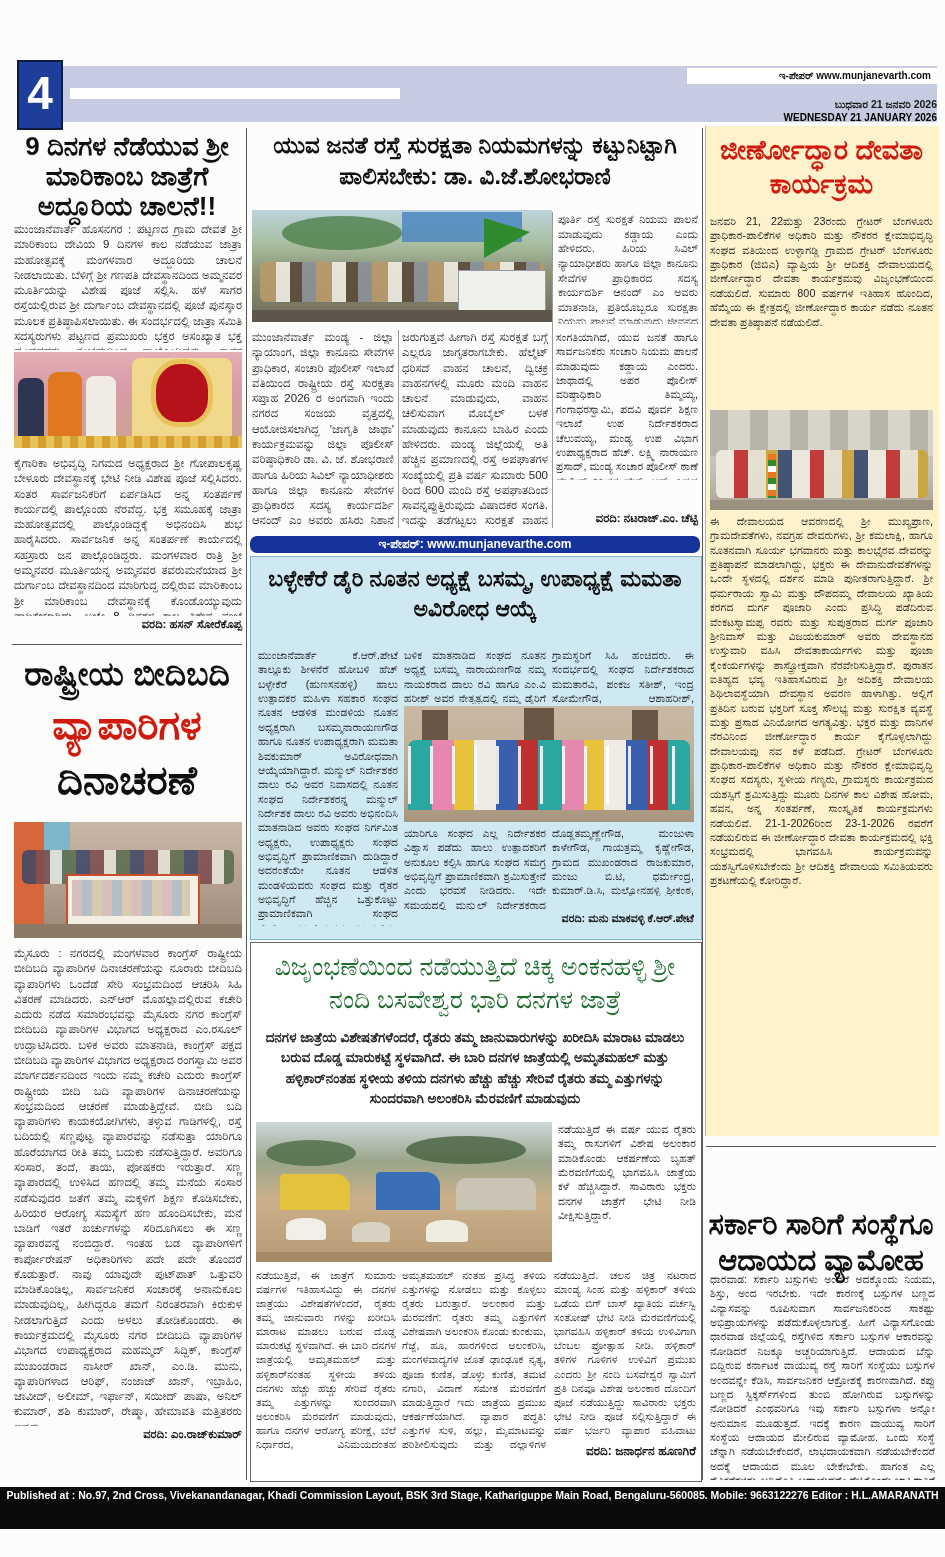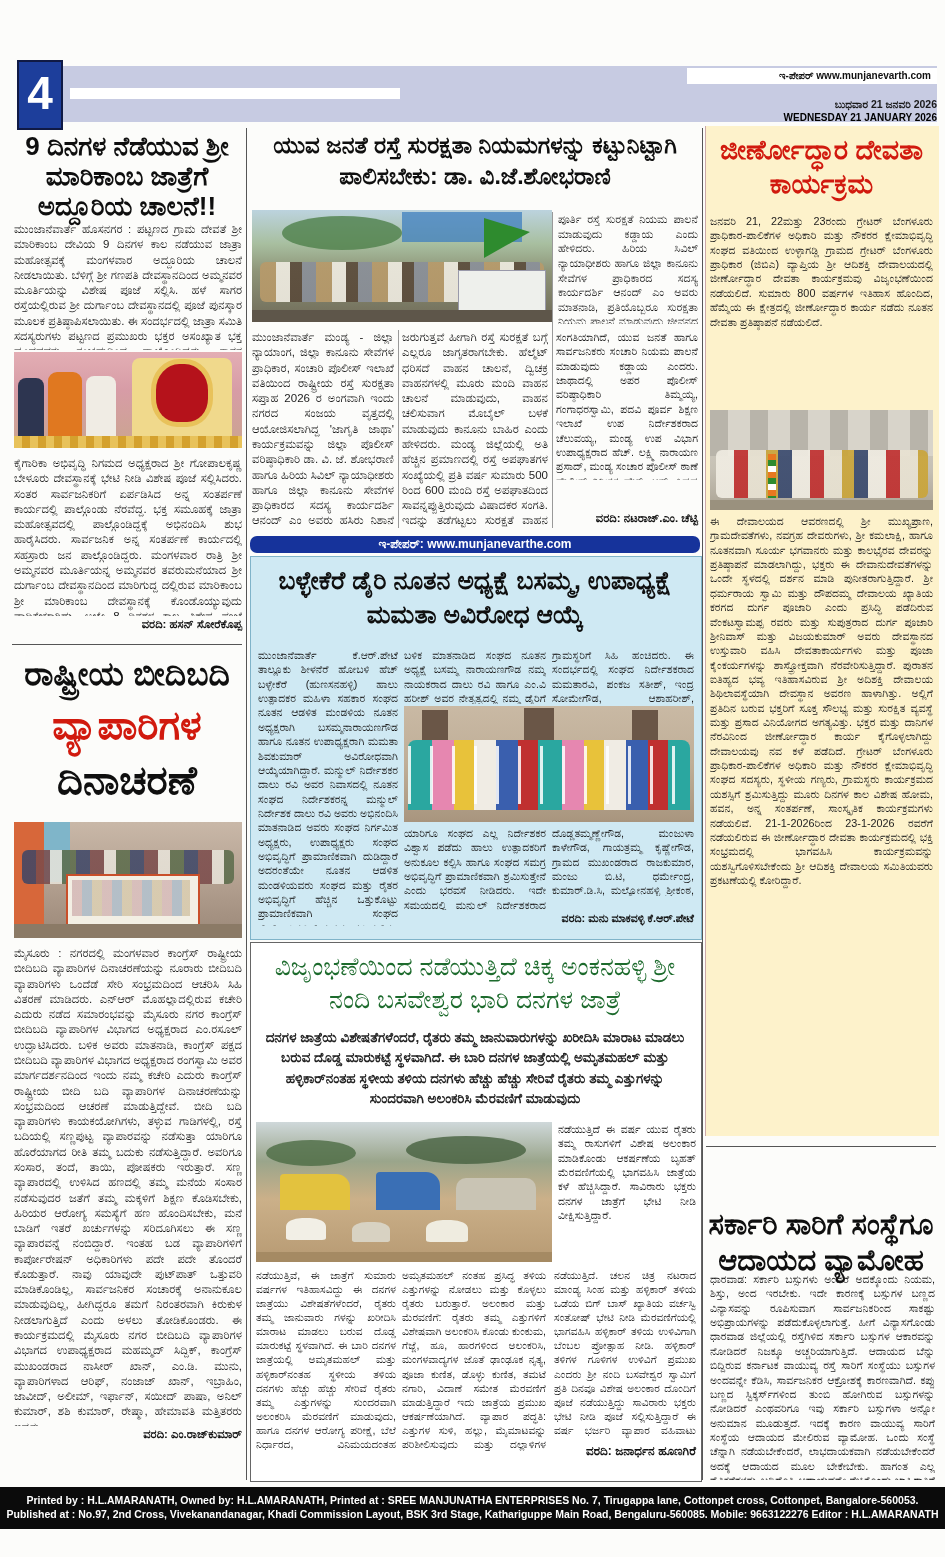--- a/index.html
+++ b/index.html
@@ -121,21 +121,21 @@
   <div class="abs body-txt just kn" style="left:556px;top:330px;width:142px;height:150px;font-size:10.8px;">
     <span>ಸಂಗತಿಯಾಗಿದೆ, ಯುವ ಜನತೆ ಹಾಗೂ ಸಾರ್ವಜನಿಕರು ಸಂಚಾರಿ ನಿಯಮ ಪಾಲನೆ ಮಾಡುವುದು ಕಡ್ಡಾಯ ಎಂದರು. ಜಾಥಾದಲ್ಲಿ ಅಪರ ಪೊಲೀಸ್ ವರಿಷ್ಠಾಧಿಕಾರಿ ತಿಮ್ಮಯ್ಯ, ಗಂಗಾಧರಸ್ವಾಮಿ, ಪದವಿ ಪೂರ್ವ ಶಿಕ್ಷಣ ಇಲಾಖೆ ಉಪ ನಿರ್ದೇಶಕರಾದ ಚೆಲುವಯ್ಯ, ಮಂಡ್ಯ ಉಪ ವಿಭಾಗ ಉಪಾಧ್ಯಕ್ಷರಾದ ಹೆಚ್. ಲಕ್ಷ್ಮಿ ನಾರಾಯಣ ಪ್ರಸಾದ್, ಮಂಡ್ಯ ಸಂಚಾರ ಪೊಲೀಸ್ ಠಾಣೆ ಪೊಲೀಸ್ ನಿರೀಕ್ಷಕ ಹೆಚ್. ಆರ್. ಸಿದ್ದಪ್ಪ ಸೇರಿದಂತೆ ಹಲವರು ಉಪಸ್ಥಿತರಿದ್ದರು.</span>  
   </div>
   <div class="abs byline kn" style="left:556px;top:512px;width:142px;">ವರದಿ: ನಟರಾಜ್.ಎಂ. ಚೆಟ್ಟಿ</div>
   <div class="col-rule" style="left:398px;top:330px;height:198px;"></div>
   <div class="col-rule" style="left:552px;top:212px;height:316px;"></div>
 
   <div class="bluebar kn" style="left:250px;top:536px;width:450px;height:17px;border-radius:7px;">ಇ-ಪೇಪರ್: www.munjanevarthe.com</div>
 
   <div class="lbbox" style="left:250px;top:556px;width:450px;height:382px;"></div>
-  <div class="abs hl kn" style="left:256px;top:564px;width:438px;font-size:25px;line-height:1.35;">ಬಳ್ಳೇಕೆರೆ ಡೈರಿ ನೂತನ ಅಧ್ಯಕ್ಷೆ ಬಸಮ್ಮ, ಉಪಾಧ್ಯಕ್ಷೆ ಮಮತಾ ಅವಿರೋಧ ಆಯ್ಕೆ</div>
+  <div class="abs hl kn" style="left:256px;top:564px;width:438px;font-size:22px;line-height:1.35;">ಬಳ್ಳೇಕೆರೆ ಡೈರಿ ನೂತನ ಅಧ್ಯಕ್ಷೆ ಬಸಮ್ಮ, ಉಪಾಧ್ಯಕ್ಷೆ ಮಮತಾ ಅವಿರೋಧ ಆಯ್ಕೆ</div>
 
   <div class="abs body-txt just kn" style="left:258px;top:648px;width:140px;height:278px;font-size:10.8px;">ಮುಂಜಾನೆವಾರ್ತೆ ಕೆ.ಆರ್.ಪೇಟೆ ತಾಲ್ಲೂಕು ಶೀಳನೆರೆ ಹೋಬಳಿ ಹೆಚ್ ಬಳ್ಳೇಕೆರೆ (ಹುಣಸನಹಳ್ಳಿ) ಹಾಲು ಉತ್ಪಾದಕರ ಮಹಿಳಾ ಸಹಕಾರ ಸಂಘದ ನೂತನ ಆಡಳಿತ ಮಂಡಳಿಯ ನೂತನ ಅಧ್ಯಕ್ಷರಾಗಿ ಬಸಮ್ಮನಾರಾಯಣಗೌಡ ಹಾಗೂ ನೂತನ ಉಪಾಧ್ಯಕ್ಷರಾಗಿ ಮಮತಾ ಶಿವಕುಮಾರ್ ಅವಿರೋಧವಾಗಿ ಆಯ್ಕೆಯಾಗಿದ್ದಾರೆ. ಮನ್ಮುಲ್ ನಿರ್ದೇಶಕರ ದಾಲು ರವಿ ಅವರ ನಿವಾಸದಲ್ಲಿ ನೂತನ ಸಂಘದ ನಿರ್ದೇಶಕರನ್ನ ಮನ್ಮುಲ್ ನಿರ್ದೇಶಕ ದಾಲು ರವಿ ಅವರು ಅಭಿನಂದಿಸಿ ಮಾತನಾಡಿದ ಅವರು ಸಂಘದ ನಿರ್ಗಮಿತ ಅಧ್ಯಕ್ಷರು, ಉಪಾಧ್ಯಕ್ಷರು ಸಂಘದ ಅಭಿವೃದ್ಧಿಗೆ ಪ್ರಾಮಾಣಿಕವಾಗಿ ದುಡಿದ್ದಾರೆ ಅದರಂತೆಯೇ ನೂತನ ಆಡಳಿತ ಮಂಡಳಿಯವರು ಸಂಘದ ಮತ್ತು ರೈತರ ಅಭಿವೃದ್ಧಿಗೆ ಹೆಚ್ಚಿನ ಒತ್ತುಕೊಟ್ಟು ಪ್ರಾಮಾಣಿಕವಾಗಿ ಸಂಘದ ಶ್ರೇಯೋಭಿವೃದ್ಧಿಗೆ ಮತ್ತಷ್ಟು ಶ್ರಮಿಸಬೇಕು. ಸಂಘದ ನಿರ್ದೇಶಕರು ಗ್ರಾಮಸ್ಥರು ಪಕ್ಷಾತೀತ ಸಹಕಾರದಿಂದ ಅಧ್ಯಕ್ಷ ಉಪಾಧ್ಯಕ್ಷರನ್ನು ಅವಿರೋಧವಾಗಿ ಆಯ್ಕೆ ಮಾಡಲಾಗಿದೆ ಎಂದು ತಿಳಿಸಿದರು.</div>
   <div class="abs body-txt just kn" style="left:404px;top:648px;width:142px;height:56px;font-size:10.8px;">ಬಳಿಕ ಮಾತನಾಡಿದ ಸಂಘದ ನೂತನ ಅಧ್ಯಕ್ಷೆ ಬಸಮ್ಮ ನಾರಾಯಣಗೌಡ ನಮ್ಮ ನಾಯಕರಾದ ದಾಲು ರವಿ ಹಾಗೂ ಎಂ.ವಿ ಹರೀಶ್ ಅವರ ನೇತೃತ್ವದಲ್ಲಿ ನಮ್ಮ ಡೈರಿಗೆ ಅವಿರೋಧವಾಗಿ ಆಯ್ಕೆಯಾಗಿದ್ದೇವೆ, ಅದಕ್ಕೆ</div>
   <div class="abs body-txt just kn" style="left:552px;top:648px;width:142px;height:56px;font-size:10.8px;">ಗ್ರಾಮಸ್ಥರಿಗೆ ಸಿಹಿ ಹಂಚಿದರು. ಈ ಸಂದರ್ಭದಲ್ಲಿ ಸಂಘದ ನಿರ್ದೇಶಕರಾದ ಮಮತಾರವಿ, ಪಂಕಜ ಸತೀಶ್, ಇಂದ್ರ ಸೋಮೇಗೌಡ, ಆಶಾಹರೀಶ್, ಮಹದೇವಮ್ಮ ಮಲ್ಲಪ್ಪ, ವರಲಕ್ಷ್ಮಿ ಕುಮಾರ, ಸಣ್ಣಗೌರಮ್ಮ</div>
 
   <div class="photo" style="left:404px;top:706px;width:290px;height:116px;">
     <div style="left:0;top:0;width:100%;height:100%;background:linear-gradient(180deg,#c9b9a4 0%,#bfae97 50%,#a8957e 100%);"></div>
     <div style="left:18px;top:4px;width:26px;height:44px;background:#6a5647;"></div>
     <div style="left:120px;top:2px;width:30px;height:46px;background:#6a5647;"></div>
     <div style="left:228px;top:4px;width:26px;height:44px;background:#6a5647;"></div>
@@ -190,17 +190,16 @@
     <span>ಈ ದೇವಾಲಯದ ಆವರಣದಲ್ಲಿ ಶ್ರೀ ಮುಖ್ಯಪ್ರಾಣ, ಗ್ರಾಮದೇವತೆಗಳು, ನವಗ್ರಹ ದೇವರುಗಳು, ಶ್ರೀ ಕಮಲಾಕ್ಷಿ, ಹಾಗೂ ನೂತನವಾಗಿ ಸೂರ್ಯ ಭಗವಾನರು ಮತ್ತು ಕಾಲಭೈರವ ದೇವರನ್ನು ಪ್ರತಿಷ್ಠಾಪನೆ ಮಾಡಲಾಗಿದ್ದು, ಭಕ್ತರು ಈ ದೇವಾನುದೇವತೆಗಳನ್ನು ಒಂದೇ ಸ್ಥಳದಲ್ಲಿ ದರ್ಶನ ಮಾಡಿ ಪುನೀತರಾಗುತ್ತಿದ್ದಾರೆ.</span> <span>ಶ್ರೀ ಧರ್ಮರಾಯ ಸ್ವಾಮಿ ಮತ್ತು ದೌಪದಮ್ಮ ದೇವಾಲಯ ಖ್ಯಾತಿಯ ಕರಗದ ದುರ್ಗ ಪೂಜಾರಿ ಎಂದು ಪ್ರಸಿದ್ಧಿ ಪಡೆದಿರುವ ವೆಂಕಟಸ್ವಾಮಪ್ಪ ರವರು ಮತ್ತು ಸುಪುತ್ರರಾದ ದುರ್ಗ ಪೂಜಾರಿ ಶ್ರೀನಿವಾಸ್ ಮತ್ತು ವಿಜಯಕುಮಾರ್ ಅವರು ದೇವಸ್ಥಾನದ ಉಸ್ತುವಾರಿ ವಹಿಸಿ ದೇವತಾಕಾರ್ಯಗಳು ಮತ್ತು ಪೂಜಾ ಕೈಂಕರ್ಯಗಳನ್ನು ಶಾಸ್ತ್ರೋಕ್ತವಾಗಿ ನೆರವೇರಿಸುತ್ತಿದ್ದಾರೆ.</span> <span>ಪುರಾತನ ಐತಿಹ್ಯದ ಭವ್ಯ ಇತಿಹಾಸವಿರುವ ಶ್ರೀ ಅದಿಶಕ್ತಿ ದೇವಾಲಯ ಶಿಥಿಲಾವಸ್ಥೆಯಾಗಿ ದೇವಸ್ಥಾನ ಅವರಣ ಹಾಳಾಗಿತ್ತು. ಅಲ್ಲಿಗೆ ಪ್ರತಿದಿನ ಬರುವ ಭಕ್ತರಿಗೆ ಸೂಕ್ತ ಸೌಲಭ್ಯ ಮತ್ತು ಸುರಕ್ಷಿತ ವ್ಯವಸ್ಥೆ ಮತ್ತು ಪ್ರಸಾದ ವಿನಿಯೋಗದ ಅಗತ್ಯವಿತ್ತು. ಭಕ್ತರ ಮತ್ತು ದಾನಿಗಳ ನೆರವಿನಿಂದ ಜೀರ್ಣೋದ್ಧಾರ ಕಾರ್ಯ ಕೈಗೊಳ್ಳಲಾಗಿದ್ದು ದೇವಾಲಯವು ನವ ಕಳೆ ಪಡೆದಿದೆ.</span> <span>ಗ್ರೇಟರ್ ಬೆಂಗಳೂರು ಪ್ರಾಧಿಕಾರ-ಪಾಲಿಕೆಗಳ ಅಧಿಕಾರಿ ಮತ್ತು ನೌಕರರ ಕ್ಷೇಮಾಭಿವೃದ್ಧಿ ಸಂಘದ ಸದಸ್ಯರು, ಸ್ಥಳೀಯ ಗಣ್ಯರು, ಗ್ರಾಮಸ್ಥರು ಕಾರ್ಯಕ್ರಮದ ಯಶಸ್ಸಿಗೆ ಶ್ರಮಿಸುತ್ತಿದ್ದು ಮೂರು ದಿನಗಳ ಕಾಲ ವಿಶೇಷ ಹೋಮ, ಹವನ, ಅನ್ನ ಸಂತರ್ಪಣೆ, ಸಾಂಸ್ಕೃತಿಕ ಕಾರ್ಯಕ್ರಮಗಳು ನಡೆಯಲಿವೆ.</span> <span>21-1-2026ರಿಂದ 23-1-2026 ರವರೆಗೆ ನಡೆಯಲಿರುವ ಈ ಜೀರ್ಣೋದ್ಧಾರ ದೇವತಾ ಕಾರ್ಯಕ್ರಮದಲ್ಲಿ ಭಕ್ತಿ ಸಂಭ್ರಮದಲ್ಲಿ ಭಾಗವಹಿಸಿ ಕಾರ್ಯಕ್ರಮವನ್ನು ಯಶಸ್ವಿಗೊಳಿಸಬೇಕೆಂದು ಶ್ರೀ ಆದಿಶಕ್ತಿ ದೇವಾಲಯ ಸಮಿತಿಯವರು ಪ್ರಕಟಣೆಯಲ್ಲಿ ಕೋರಿದ್ದಾರೆ.</span>
   </div>
 
   <div class="rule-h" style="left:706px;top:1146px;width:230px;"></div>
 
   <div class="abs hl kn" style="left:706px;top:1158px;width:230px;font-size:29px;line-height:1.25;margin-top:48px;">ಸರ್ಕಾರಿ ಸಾರಿಗೆ ಸಂಸ್ಥೆಗೂ ಆದಾಯದ ವ್ಯಾಮೋಹ</div>
 
   <div class="abs body-txt just kn" style="left:710px;top:1272px;width:225px;height:208px;font-size:10.8px;">ಧಾರವಾಡ: ಸರ್ಕಾರಿ ಬಸ್ಸುಗಳು ಅಂದರೆ ಅದಕ್ಕೊಂದು ನಿಯಮ, ಶಿಸ್ತು, ಅಂದ ಇರಬೇಕು. ಇದೇ ಕಾರಣಕ್ಕೆ ಬಸ್ಸುಗಳ ಬಣ್ಣದ ವಿನ್ಯಾಸವನ್ನು ರೂಪಿಸುವಾಗ ಸಾರ್ವಜನಿಕರಿಂದ ಸಾಕಷ್ಟು ಅಭಿಪ್ರಾಯಗಳನ್ನು ಪಡೆದುಕೊಳ್ಳಲಾಗುತ್ತೆ. ಹೀಗೆ ವಿನ್ಯಾಸಗೊಂಡು ಧಾರವಾಡ ಜಿಲ್ಲೆಯಲ್ಲಿ ರಸ್ತೆಗಿಳಿದ ಸರ್ಕಾರಿ ಬಸ್ಸುಗಳ ಆಕಾರವನ್ನು ನೋಡಿದರೆ ನಿಜಕ್ಕೂ ಅಚ್ಚರಿಯಾಗುತ್ತಿದೆ. ಆದಾಯದ ಬೆನ್ನು ಬಿದ್ದಿರುವ ಕರ್ನಾಟಕ ವಾಯುವ್ಯ ರಸ್ತೆ ಸಾರಿಗೆ ಸಂಸ್ಥೆಯು ಬಸ್ಸುಗಳ ಅಂದವನ್ನೇ ಕೆಡಿಸಿ, ಸಾರ್ವಜನಿಕರ ಆಕ್ರೋಶಕ್ಕೆ ಕಾರಣವಾಗಿದೆ. ಕಪ್ಪು ಬಣ್ಣದ ಸ್ಟಿಕ್ಕರ್ಸ್‌ಗಳಿಂದ ತುಂಬಿ ಹೋಗಿರುವ ಬಸ್ಸುಗಳನ್ನು ನೋಡಿದರೆ ಎಂಥವರಿಗೂ ಇವು ಸರ್ಕಾರಿ ಬಸ್ಸುಗಳಾ ಅನ್ನೋ ಅನುಮಾನ ಮೂಡುತ್ತದೆ. ಇದಕ್ಕೆ ಕಾರಣ ವಾಯುವ್ಯ ಸಾರಿಗೆ ಸಂಸ್ಥೆಯ ಆದಾಯದ ಮೇಲಿರುವ ವ್ಯಾಮೋಹ. ಒಂದು ಸಂಸ್ಥೆ ಚೆನ್ನಾಗಿ ನಡೆಯಬೇಕೆಂದರೆ, ಲಾಭದಾಯಕವಾಗಿ ನಡೆಯಬೇಕೆಂದರೆ ಅದಕ್ಕೆ ಆದಾಯದ ಮೂಲ ಬೇಕೇಬೇಕು. ಹಾಗಂತ ಎಲ್ಲ ನೈತಿಕತೆಗಳನ್ನು ಬದಿಗೊತ್ತಿ ಆದಾಯವನ್ನೇ ನೆಚ್ಚಿಕೊಂಡು ಜಾಹಿರಾತಿಗೆ ಹೋದರೆ ಬಣ್ಣವೆಲ್ಲಾ ಆಗುವುದು ಅನ್ನೋದಕ್ಕೆ ಈ ಬಸ್ಸುಗಳೇ ಸಾಕ್ಷಿ.</div>
 
   <div class="footer">
-    <div class="l1">Printed by : H.L.AMARANATH, Owned by: H.L.AMARANATH, Printed at : SREE MANJUNATHA ENTERPRISES No. 7, Tirugappa lane, Cottonpet cross, Cottonpet, Bangalore-560053.</div>
     <div class="l2">Published at : No.97, 2nd Cross, Vivekanandanagar, Khadi Commission Layout, BSK 3rd Stage, Kathariguppe Main Road, Bengaluru-560085. Mobile: 9663122276 Editor : H.L.AMARANATH</div>
   </div>
 
 </div>
 
 </body></html>

